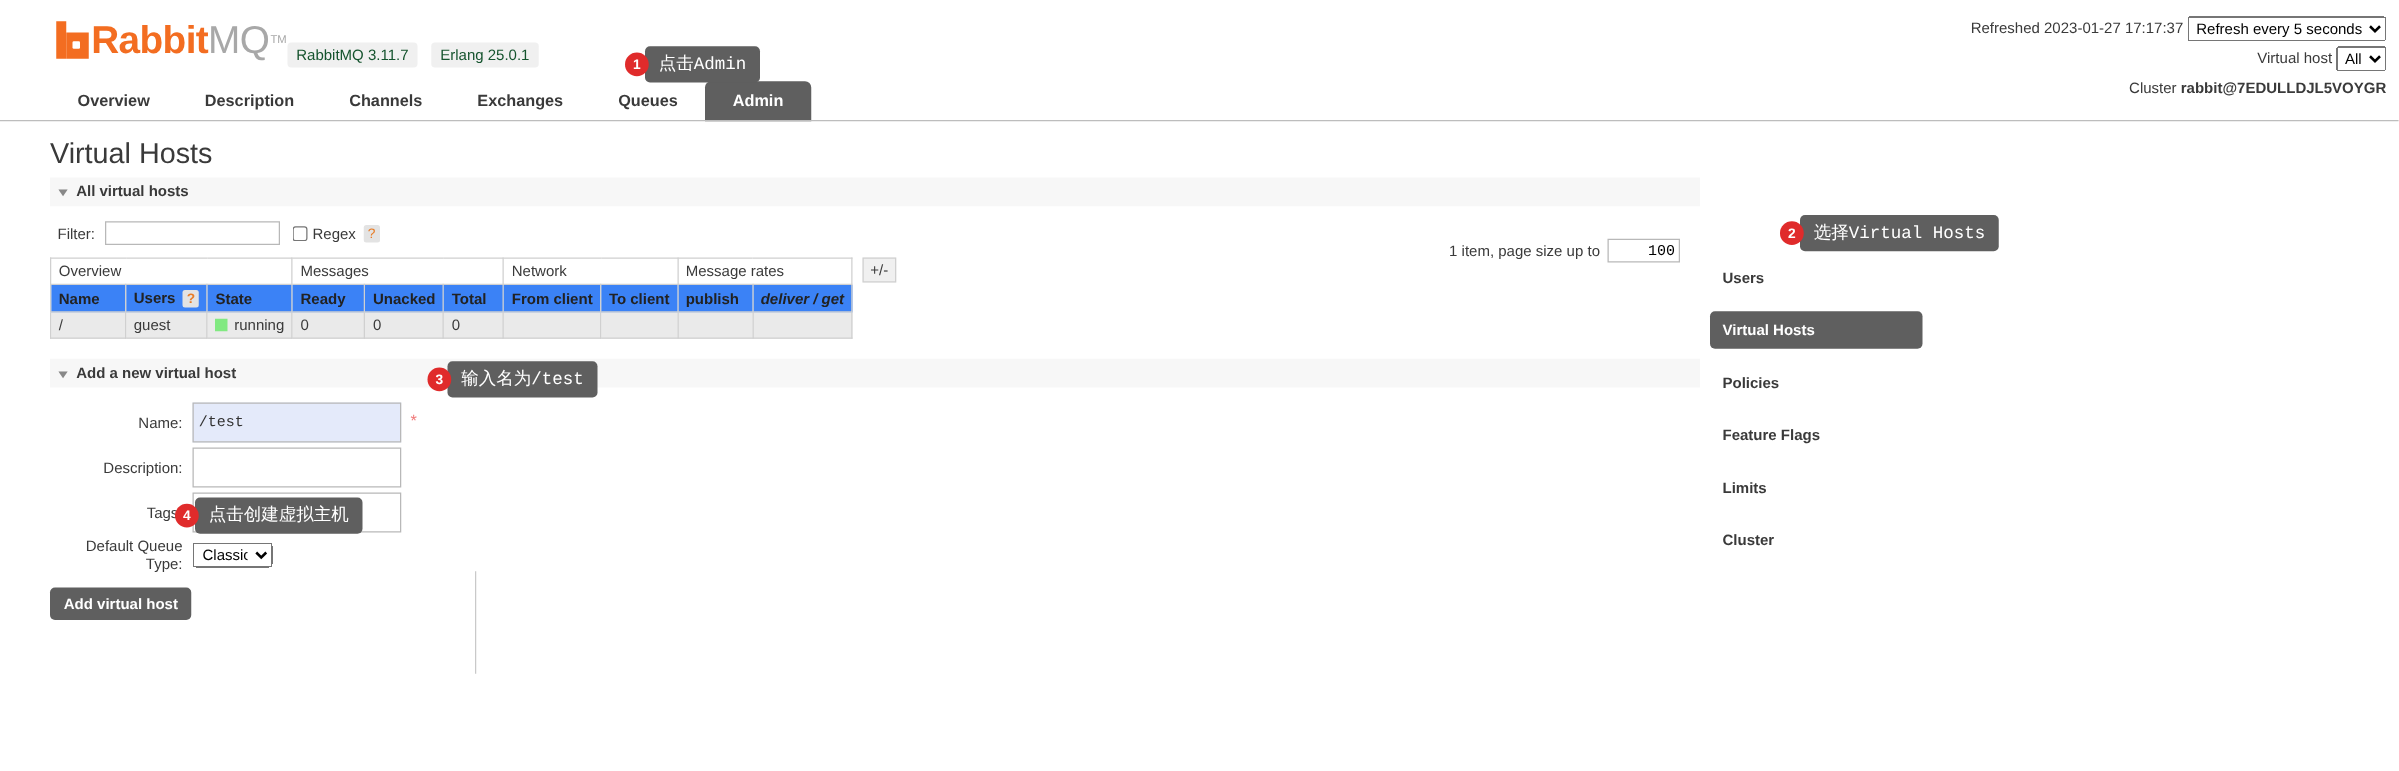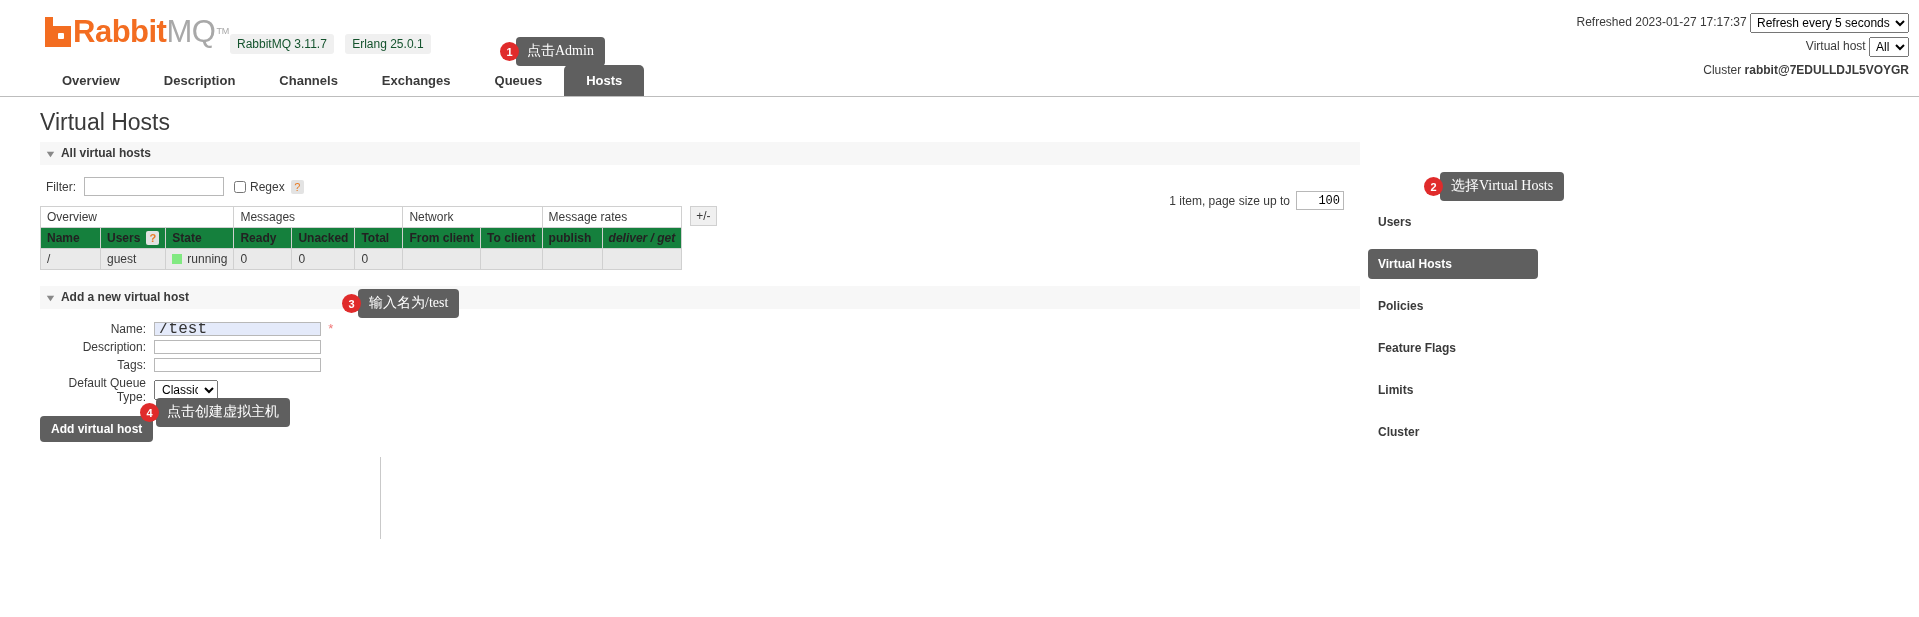--- a/index.html
+++ b/index.html
@@ -205,21 +205,21 @@
     font-weight: normal;
     text-align: left;
     white-space: nowrap;
   }
   table.vhosts tr.grouphead th {
     background: #ffffff;
     color: #3a3a3a;
     font-weight: normal;
   }
   table.vhosts tr.colhead th {
-    background: #15803d;
+    background: #3b82f6;
     font-weight: bold;
     color: #222;
   }
   table.vhosts tr.datarow td {
     background: #eaeaea;
     color: #3a3a3a;
   }
   td.num, th.num { text-align: right; }
   td.ctr, th.ctr { text-align: center; }
   td.name-cell { font-weight: bold; }
@@ -244,40 +244,40 @@
 
   .pagesize-row {
     position: absolute;
     right: 16px; top: 0;
     font-size: 12px;
     display: flex;
     align-items: center;
     white-space: nowrap;
   }
   .pagesize-input {
-    width: 48px; height: 19px;
+    width: 58px; height: 19px;
     border: 1px solid #b8b8b8;
     text-align: right;
     font-family: "Liberation Mono", monospace;
     font-size: 12px;
     margin-left: 6px;
     padding: 1px 3px;
   }
 
   
   .form-section { margin-top: 16px; }
   table.form { border-collapse: collapse; margin-top: 10px; }
   table.form td { padding: 2px 4px; font-size: 12px; vertical-align: middle; }
   td.flabelcell { text-align: right; width: 110px; padding-right: 8px; }
   .form-input {
-    width: 167px; height: 14px;
+    width: 167px; height: 32px;
     border: 1px solid #b8b8b8;
     background: #ffffff;
     font-family: "Liberation Mono", monospace;
-    font-size: 16px;
+    font-size: 12px;
     padding: 1px 4px;
   }
   .form-input.filled {
     background: #e4eafa;
     color: #333;
   }
   .req-star { color: #f07878; font-size: 13px; padding-left: 4px; }
   .form-select {
     font-family: "Liberation Sans", sans-serif;
     font-size: 12px;
@@ -345,21 +345,21 @@
   }
   .callout .bubble {
     background: #5f5f5f;
     color: #fff;
     font-size: 14px;
     padding: 5px 11px 6px 11px;
     border-radius: 4px;
     margin-left: -3px;
     position: relative;
     white-space: nowrap;
-    font-family: Liberation Serif, serif;
+    font-family: Liberation Mono, monospace;
   }
   .callout .bubble::before {
     content: "";
     position: absolute;
     left: -6px; top: 50%;
     margin-top: -6px;
     border-top: 6px solid transparent;
     border-bottom: 6px solid transparent;
     border-right: 7px solid #5f5f5f;
   }
@@ -403,21 +403,21 @@
       <b>rabbit@7EDULLDJL5VOYGR</b>
     </div>
   </div>
 
   <div id="tabs">
       <div class="tab">Overview</div>
       <div class="tab">Description</div>
       <div class="tab">Channels</div>
       <div class="tab">Exchanges</div>
       <div class="tab">Queues</div>
-      <div class="tab active">Hosts</div>
+      <div class="tab active">Admin</div>
     </div>
   <div class="nav-underline"></div>
 </div>
 
 <div id="main">
 
   <div class="content">
     <h1 class="page-title">Virtual Hosts</h1>
 
     <div class="section-head">

